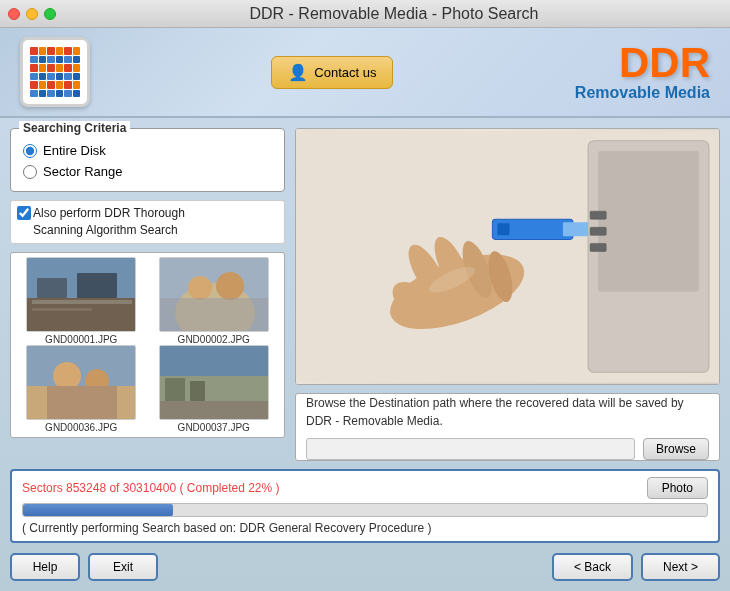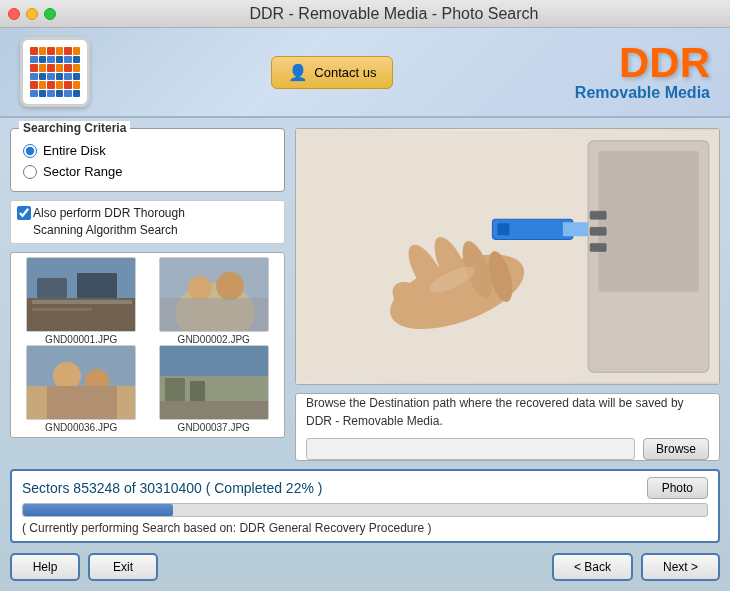--- a/index.html
+++ b/index.html
@@ -312,22 +312,22 @@
       border-radius: 4px;
       padding: 6px 10px;
     }
     .status-top-row {
       display: flex;
       justify-content: space-between;
       align-items: center;
       margin-bottom: 4px;
     }
     .status-text {
-      font-size: 14px;
-      color: #0c4a6e;
+      font-size: 12px;
+      color: #ef4444;
     }
     .stop-btn {
       background: linear-gradient(to bottom, #f0f0f0, #d8d8d8);
       border: 1px solid #aaa;
       border-radius: 4px;
       padding: 3px 14px;
       font-size: 12px;
       cursor: pointer;
     }
     .progress-bar-bg {

